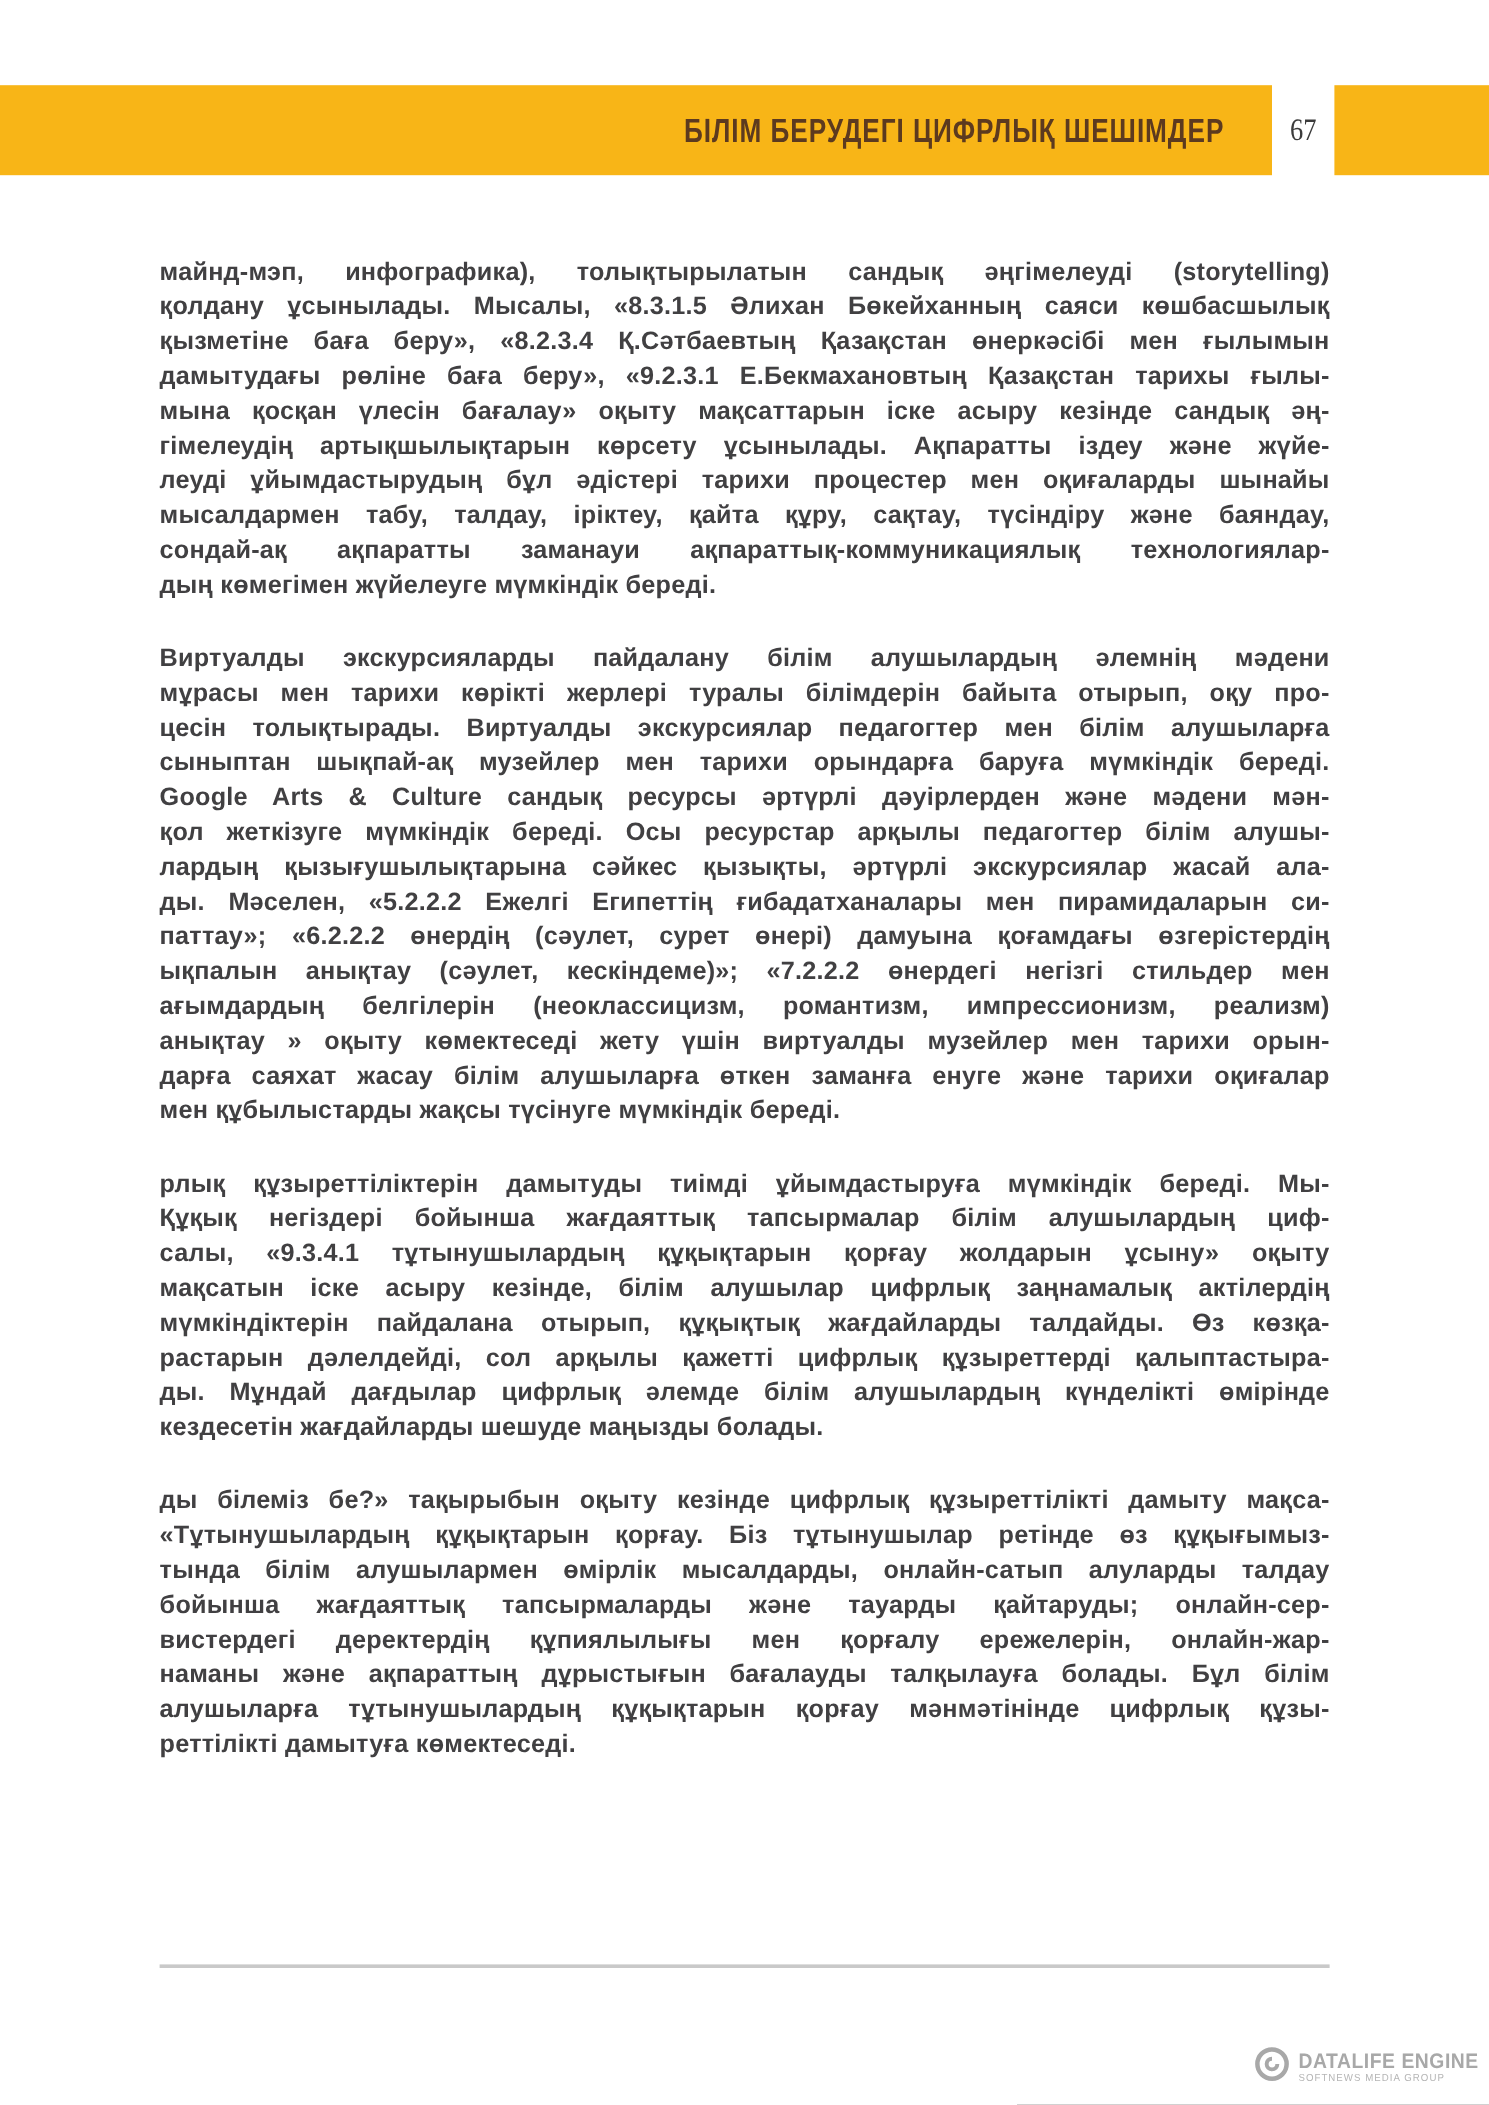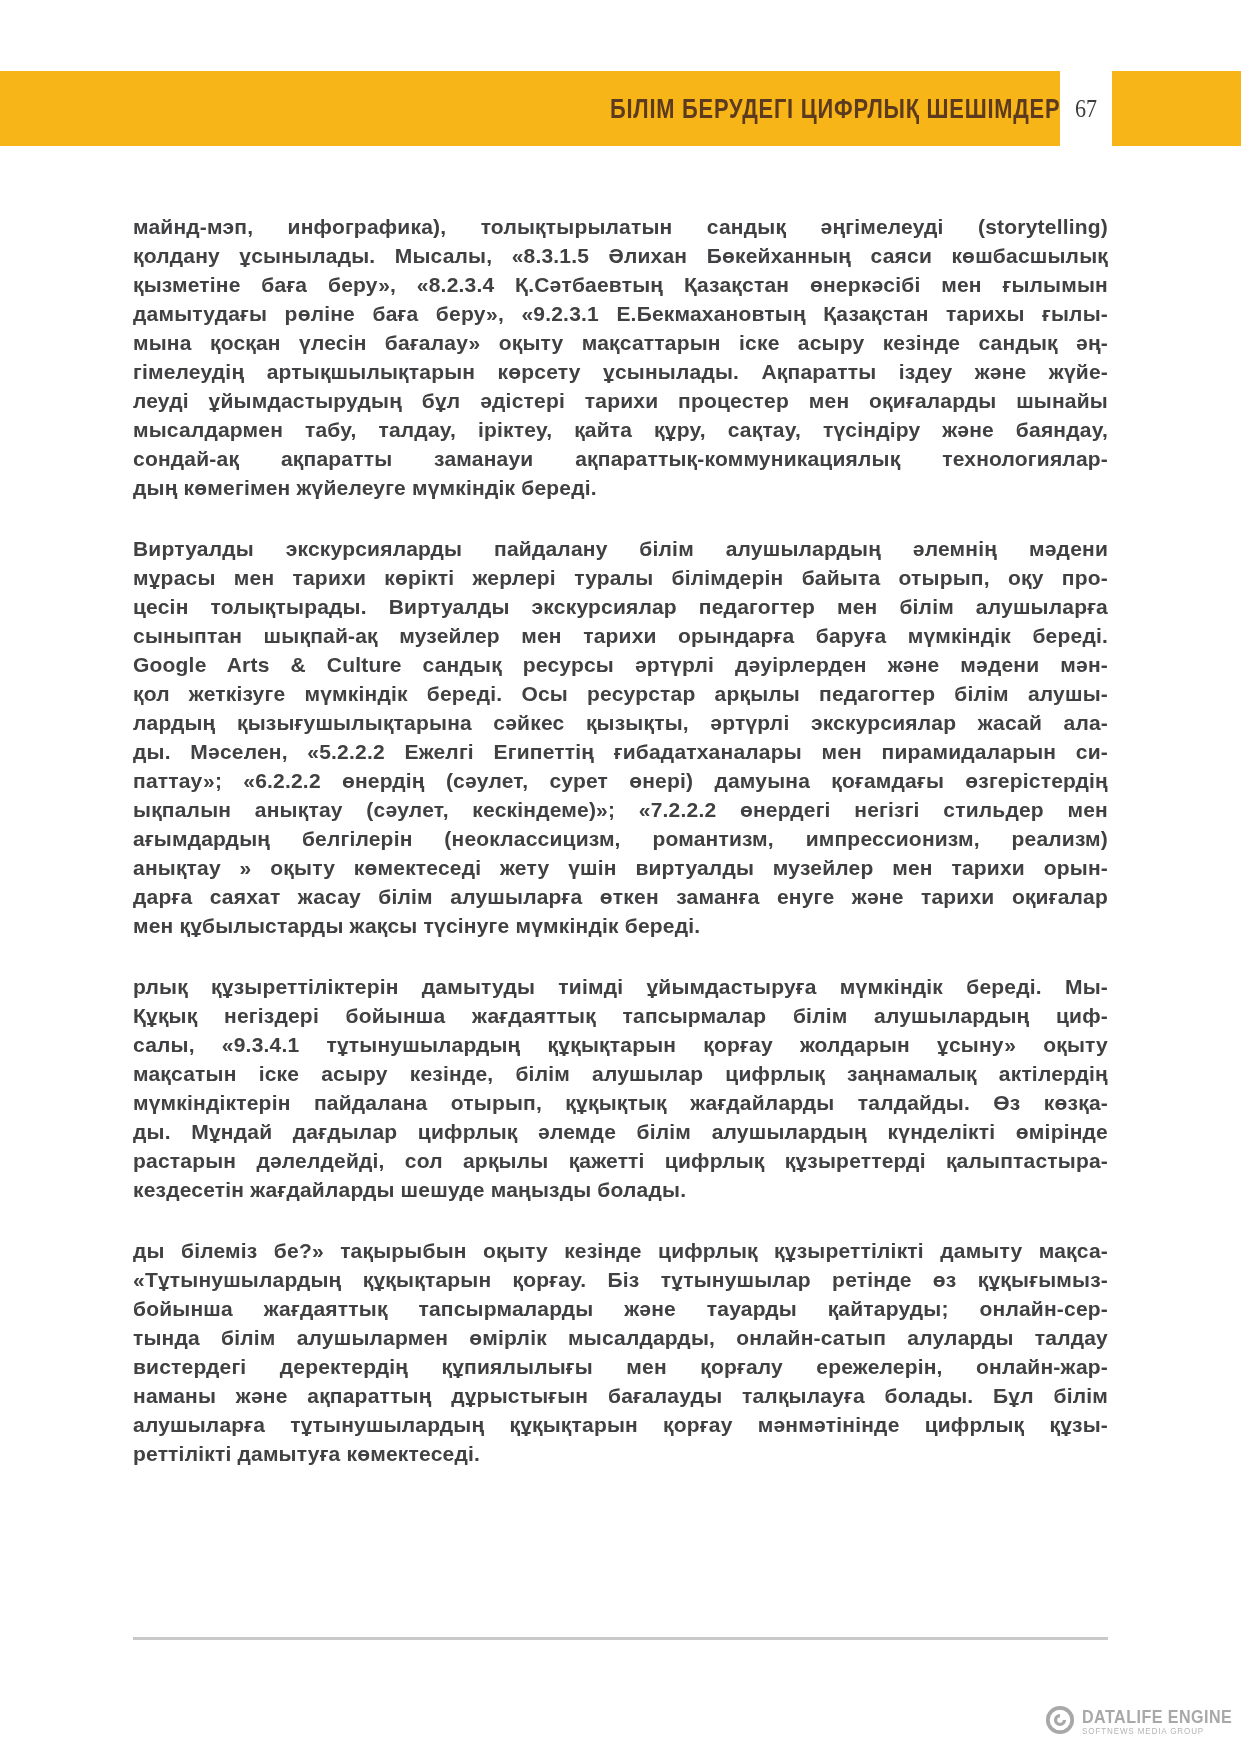--- a/index.html
+++ b/index.html
@@ -18,21 +18,21 @@
     margin:0 auto;
     background:#ffffff;
     overflow:hidden;
     font-family:"Liberation Sans", sans-serif;
   }
   
   .header-band{
     position:absolute;left:0;top:71px;width:1060px;height:75px;
     background:var(--accent);
     display:flex;align-items:center;justify-content:flex-end;
-    box-sizing:border-box;
+    padding-right:40px;box-sizing:border-box;
   }
   .header-title{
     color:var(--title);
     font-size:28px;font-weight:bold;
     letter-spacing:1px;white-space:nowrap;
     transform:scaleX(0.78);transform-origin:right center;
   }
   .page-number{
     position:absolute;left:1060px;top:71px;width:52px;height:75px;
     display:flex;align-items:center;justify-content:center;
@@ -123,29 +123,29 @@
         <div class="line">анықтау » оқыту көмектеседі жету үшін виртуалды музейлер мен тарихи орын-</div>
         <div class="line">дарға саяхат жасау білім алушыларға өткен заманға енуге және тарихи оқиғалар</div>
         <div class="line last">мен құбылыстарды жақсы түсінуге мүмкіндік береді.</div>
       </div>
       <div class="para">
         <div class="line">рлық құзыреттіліктерін дамытуды тиімді ұйымдастыруға мүмкіндік береді. Мы-</div>
         <div class="line">Құқық негіздері бойынша жағдаяттық тапсырмалар білім алушылардың циф-</div>
         <div class="line">салы, «9.3.4.1 тұтынушылардың құқықтарын қорғау жолдарын ұсыну» оқыту</div>
         <div class="line">мақсатын іске асыру кезінде, білім алушылар цифрлық заңнамалық актілердің</div>
         <div class="line">мүмкіндіктерін пайдалана отырып, құқықтық жағдайларды талдайды. Өз көзқа-</div>
+        <div class="line">растарын дәлелдейді, сол арқылы қажетті цифрлық құзыреттерді қалыптастыра-</div>
         <div class="line">ды. Мұндай дағдылар цифрлық әлемде білім алушылардың күнделікті өмірінде</div>
-        <div class="line">растарын дәлелдейді, сол арқылы қажетті цифрлық құзыреттерді қалыптастыра-</div>
         <div class="line last">кездесетін жағдайларды шешуде маңызды болады.</div>
       </div>
       <div class="para">
         <div class="line">ды білеміз бе?» тақырыбын оқыту кезінде цифрлық құзыреттілікті дамыту мақса-</div>
         <div class="line">«Тұтынушылардың құқықтарын қорғау. Біз тұтынушылар ретінде өз құқығымыз-</div>
+        <div class="line">тында білім алушылармен өмірлік мысалдарды, онлайн-сатып алуларды талдау</div>
         <div class="line">бойынша жағдаяттық тапсырмаларды және тауарды қайтаруды; онлайн-сер-</div>
-        <div class="line">тында білім алушылармен өмірлік мысалдарды, онлайн-сатып алуларды талдау</div>
         <div class="line">вистердегі деректердің құпиялылығы мен қорғалу ережелерін, онлайн-жар-</div>
         <div class="line">наманы және ақпараттың дұрыстығын бағалауды талқылауға болады. Бұл білім</div>
         <div class="line">алушыларға тұтынушылардың құқықтарын қорғау мәнмәтінінде цифрлық құзы-</div>
         <div class="line last">реттілікті дамытуға көмектеседі.</div>
       </div>
     </div>
 
   <div class="divider-rule"></div>
 
   <div class="logo">

